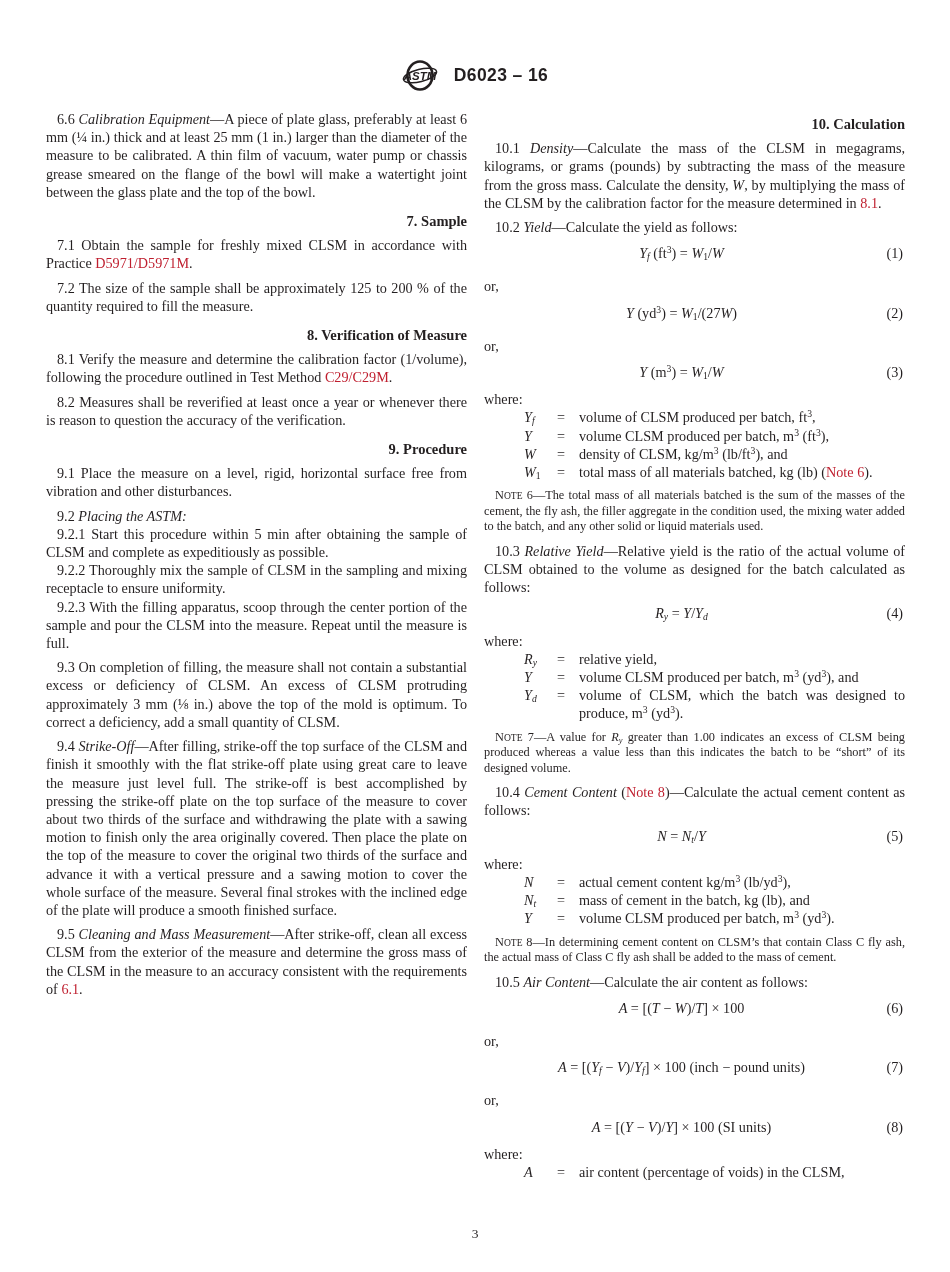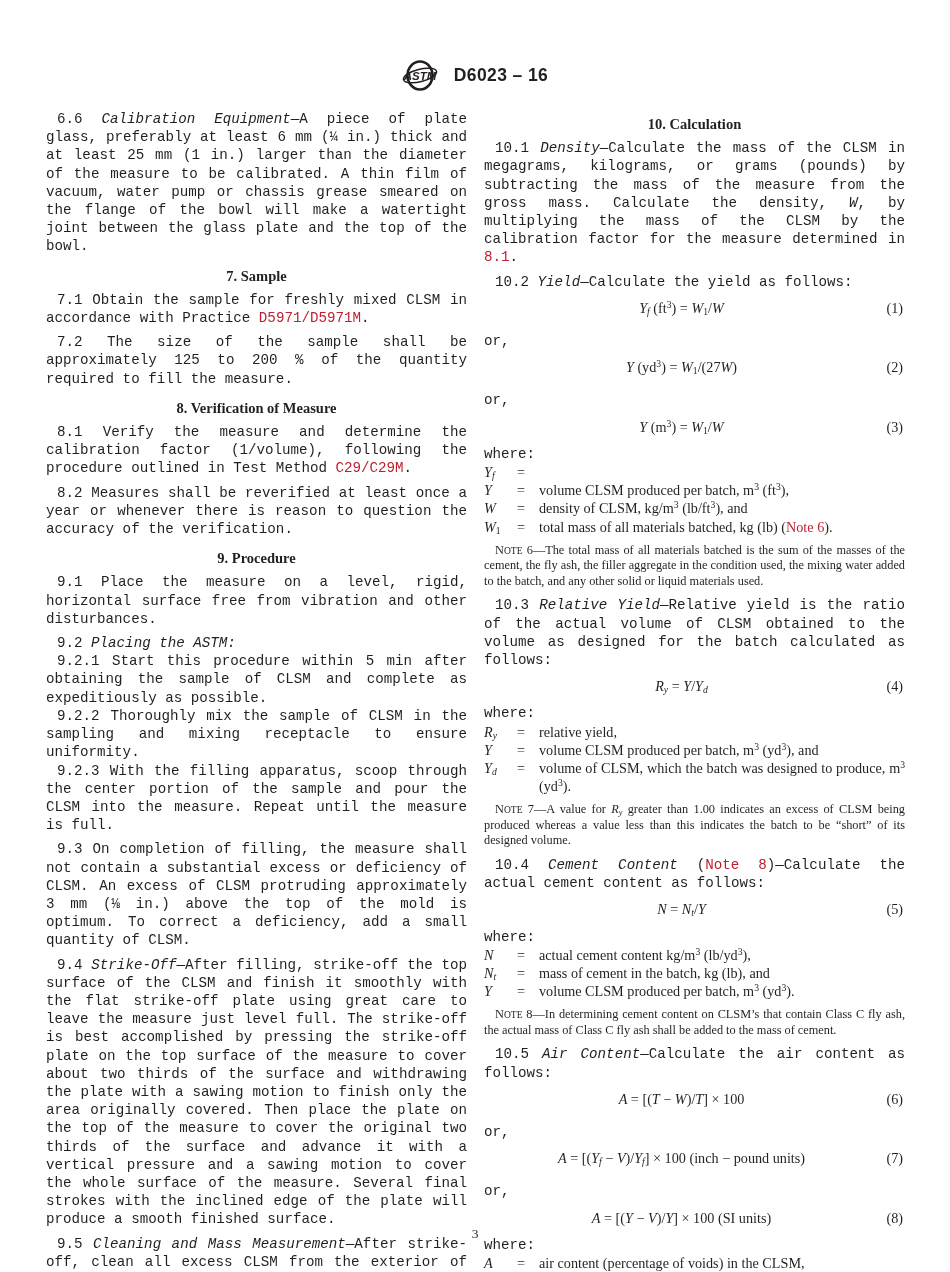--- a/index.html
+++ b/index.html
@@ -2,35 +2,35 @@
 <html style="--ink: #231f20; --red: #bf1e2e;"><head>
 <meta charset="utf-8">
 <style>
   html,body{margin:0;padding:0;background:#ffffff;}
   body{width:950px;height:1272px;font-family:"Liberation Serif","DejaVu Serif",serif;color:var(--ink,#231f20);}
   .page{position:relative;width:950px;height:1272px;overflow:hidden;background:#fff;}
   .hdr{display:flex;justify-content:center;align-items:center;gap:8px;padding-top:60px;}
   .hdr-title{font-family:"Liberation Sans","DejaVu Sans",sans-serif;font-weight:bold;font-size:17.5px;letter-spacing:.4px;margin-left:8px;}
   .cols{display:flex;gap:17px;padding:13px 44px 0 46px;}
   .col{width:421px;font-size:14.2px;line-height:18.2px;text-align:justify;}
-  h2{font-size:14.5px;margin:11px 0 5px;text-align:center;}
-  .para{margin:0;text-indent:11px;font-family:Liberation Mono, monospace;}
+  h2{font-size:14.5px;margin:11px 0 5px;text-align:right;}
+  .para{margin:0;text-indent:11px;}
   .para.sp{margin-top:6px;}
   .para.noind{text-indent:0;}
   .note{font-size:12.3px;line-height:15.5px;margin:7px 0;text-indent:11px;}
   .sc{font-size:.78em;}
   .it{font-style:italic;}
   .ref{color:var(--red,#bf1e2e);cursor:pointer;text-decoration:none;}
   sup{font-size:.68em;line-height:0;vertical-align:.5em;}
   sub{font-size:.68em;line-height:0;vertical-align:-.22em;}
   sub.it{font-style:italic;}
   .eq{position:relative;text-align:center;padding:8px 26px 9px 0;margin:0;}
   .eq-n{position:absolute;right:2px;top:8px;}
   .where{margin:0 0 2px;}
-  .w-row{display:grid;grid-template-columns:33px 22px 1fr;text-align:left;}
+  .w-row{display:grid;grid-template-columns:33px 22px 1fr;text-align:left;margin-left:40px;}
   .w-desc{text-align:justify;}
   .footer{position:absolute;left:0;bottom:30px;width:100%;text-align:center;font-size:13.5px;}
 </style>
 </head>
 <body>
 
 <div class="page">
   <div class="hdr">
     <svg width="36" height="31" viewBox="0 0 36 31" aria-hidden="true">
       <ellipse cx="18" cy="15.5" rx="12.5" ry="14" fill="none" stroke="#231f20" stroke-width="2.6"></ellipse>
@@ -66,20 +66,21 @@
         <div class="eq"><span class="eq-f"><span class="it">Y</span><sub class="it">f</sub> (ft<sup>3</sup>) = <span class="it">W</span><sub>1</sub>/<span class="it">W</span></span><span class="eq-n">(1)</span></div>
         <p class="para sp noind">or,</p>
         <div class="eq"><span class="eq-f"><span class="it">Y</span> (yd<sup>3</sup>) = <span class="it">W</span><sub>1</sub>/(27<span class="it">W</span>)</span><span class="eq-n">(2)</span></div>
         <p class="para sp noind">or,</p>
         <div class="eq"><span class="eq-f"><span class="it">Y</span> (m<sup>3</sup>) = <span class="it">W</span><sub>1</sub>/<span class="it">W</span></span><span class="eq-n">(3)</span></div>
         <p class="para noind">where:</p>
         <div class="where">
           <div class="w-row">
             <span class="w-sym"><span class="it">Y</span><sub class="it">f</sub></span>
             <span class="w-eq">=</span>
+            <span class="w-desc">volume of CLSM produced per batch, ft<sup>3</sup>,</span>
           </div>
           <div class="w-row">
             <span class="w-sym"><span class="it">Y</span></span>
             <span class="w-eq">=</span>
             <span class="w-desc">volume CLSM produced per batch, m<sup>3</sup> (ft<sup>3</sup>),</span>
           </div>
           <div class="w-row">
             <span class="w-sym"><span class="it">W</span></span>
             <span class="w-eq">=</span>
             <span class="w-desc">density of CLSM, kg/m<sup>3</sup> (lb/ft<sup>3</sup>), and</span>

